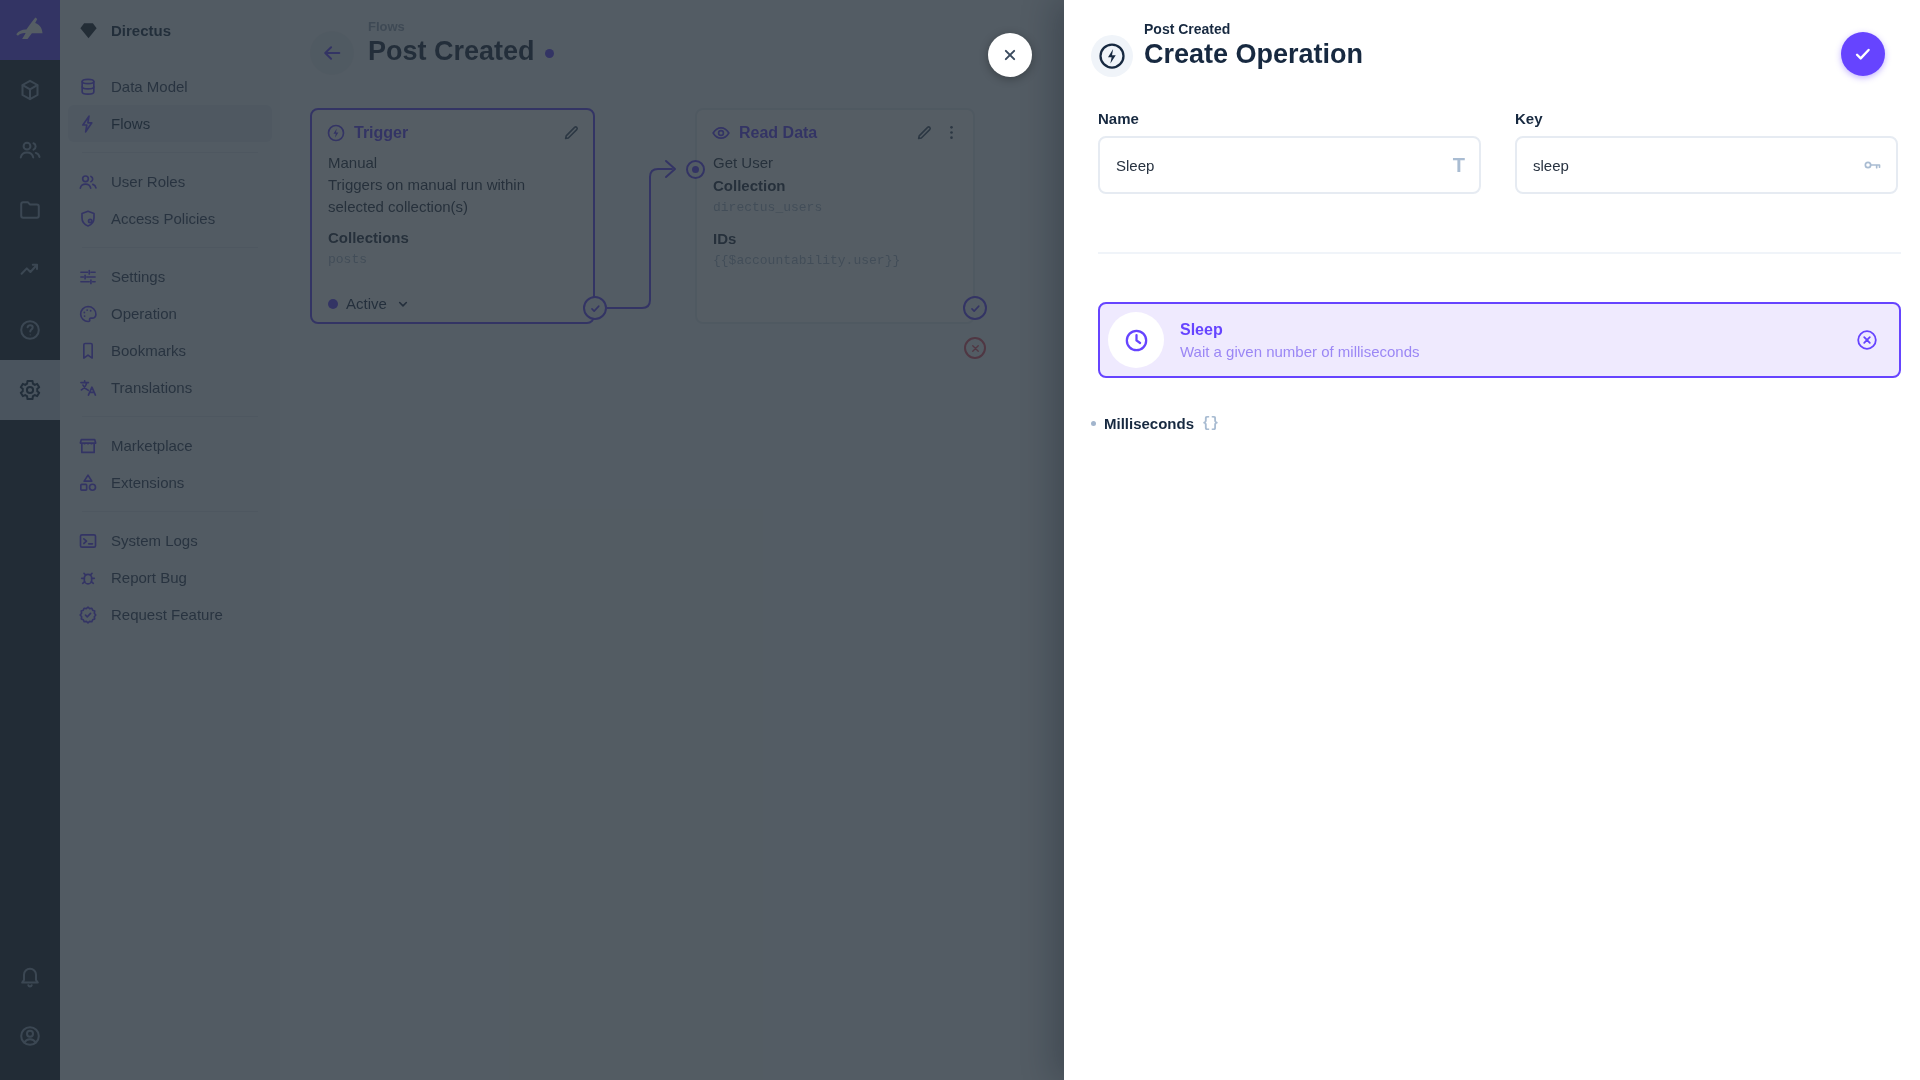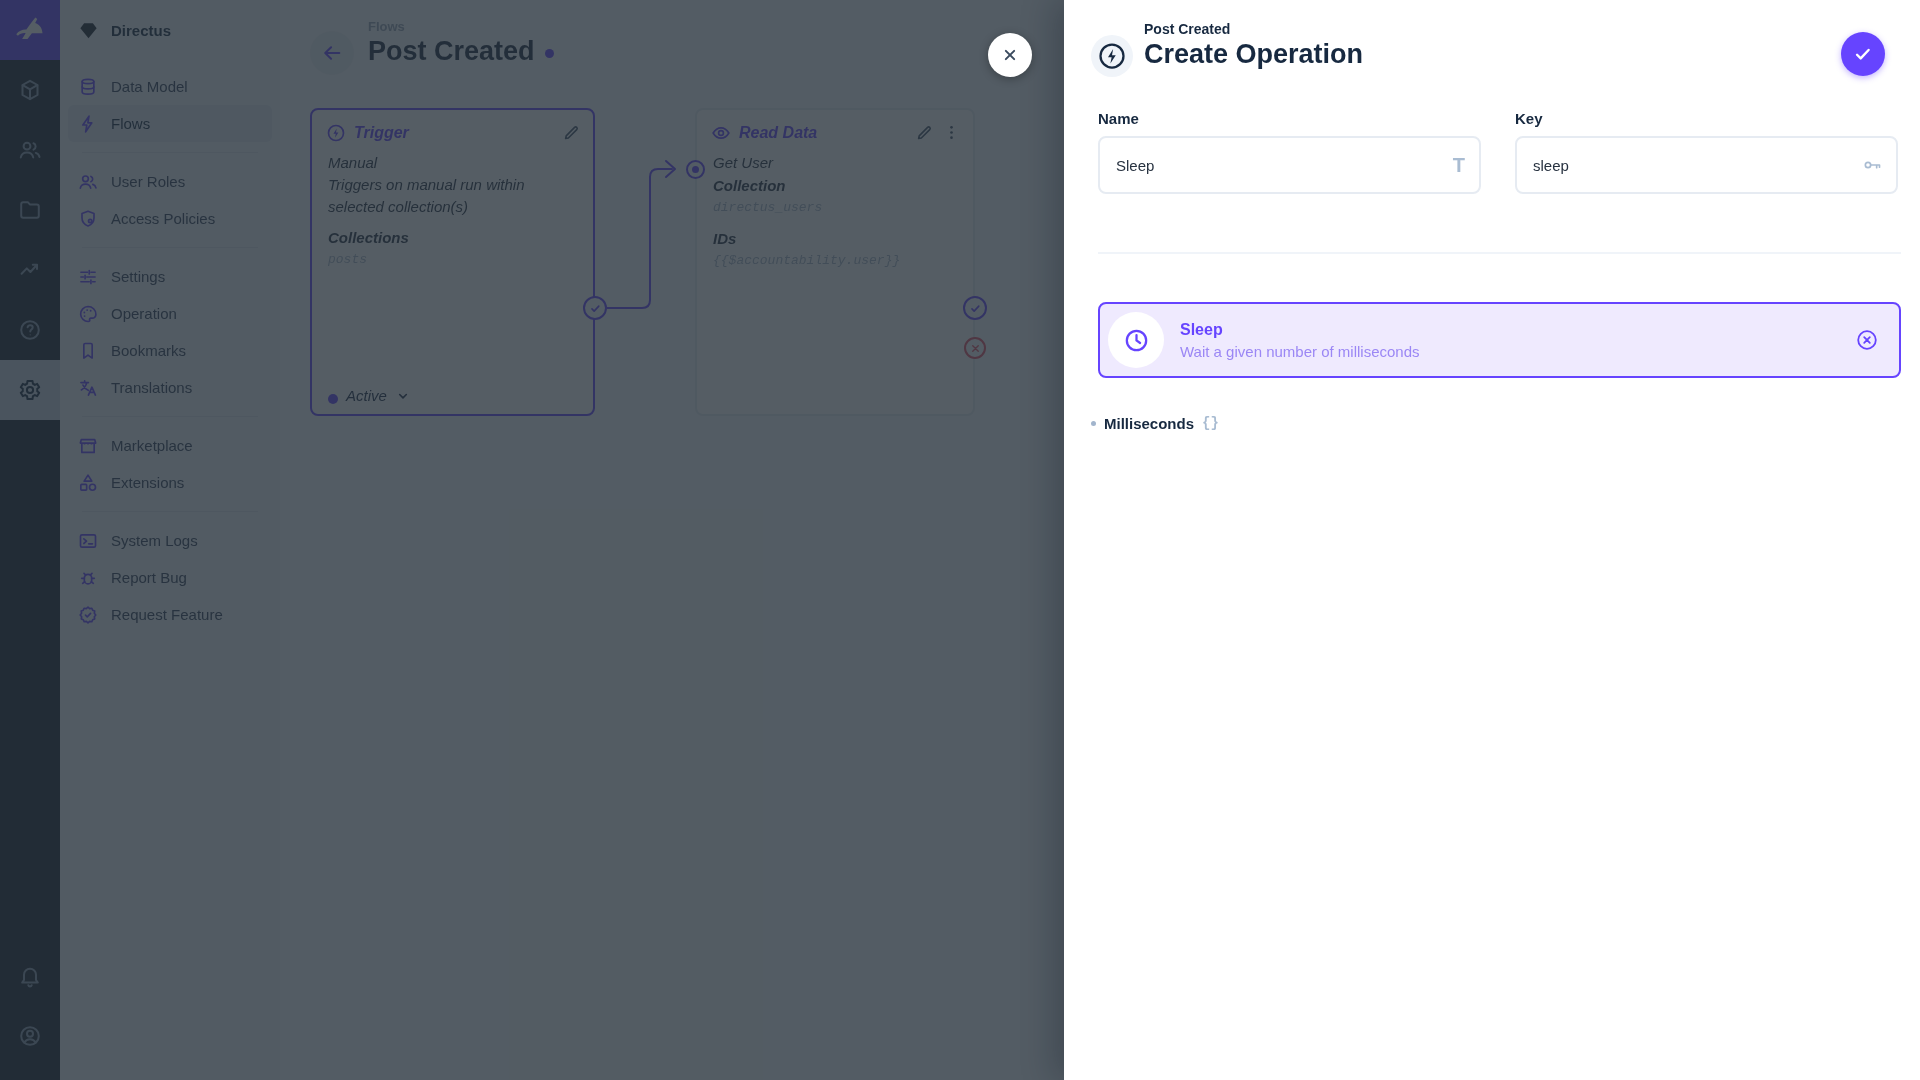--- a/index.html
+++ b/index.html
@@ -28,32 +28,32 @@
 
   
   .canvas { position:absolute; left:280px; top:0; width:784px; height:1080px; background:#F7F9FC; z-index:1; }
   .back-btn { position:absolute; left:30px; top:31px; width:44px; height:44px; border-radius:50%;
     background:#E9EFF6; color:#6644FF; display:flex; align-items:center; justify-content:center; cursor:pointer; }
   .bc { position:absolute; left:88px; top:19px; font-size:13px; font-weight:700; color:#97A5B8; }
   .ctitle { position:absolute; left:88px; top:36px; font-size:27px; font-weight:700; color:#1B2940;
     display:flex; align-items:center; gap:10px; }
   .title-dot { width:9px; height:9px; border-radius:50%; background:#6644FF; margin-top:3px; }
 
-  .flow-panel { position:absolute; top:108px; height:308px; background:#fff; border-radius:8px; cursor:pointer;font-style:italic; }
+  .flow-panel { position:absolute; top:108px; height:216px; background:#fff; border-radius:8px; cursor:pointer; }
   .panel-trigger { left:30px; width:285px; border:2px solid #6644FF; }
   .panel-read { left:415px; width:280px; border:2px solid #E4EAF1; }
   .panel-head { display:flex; align-items:center; gap:8px; padding:13px 14px 0 14px;
     color:#6644FF; font-weight:600; font-size:16px; }
   .panel-head .hicon { display:flex; color:#6644FF; }
   .panel-actions { position:absolute; top:13px; right:12px; display:flex; gap:8px; color:#44546A; }
   .panel-actions span { cursor:pointer; display:flex; }
   .panel-body { padding:9px 16px 0 16px; font-size:15px; color:#2A3546; line-height:22px; }
   .p-label { font-weight:700; margin-top:9px; }
   .p-mono { font-family:"Liberation Mono", monospace; font-size:13px; color:#A8B6C8; }
-  .status-row { position:absolute; left:16px; bottom:10px; display:flex; align-items:flex-end; gap:8px;
+  .status-row { position:absolute; left:16px; bottom:10px; display:flex; align-items:center; gap:8px;
     font-size:15px; font-weight:500; color:#21304A; cursor:pointer; }
   .status-dot { width:10px; height:10px; border-radius:50%; background:#6644FF; }
   .status-row .chev { display:flex; color:#21304A; }
 
   .conn { position:absolute; border-radius:50%; background:#F7F9FC; display:flex; align-items:center;
     justify-content:center; z-index:2; cursor:pointer; }
   .conn-resolve { width:24px; height:24px; border:2px solid #6644FF; color:#6644FF; }
   .conn-reject { width:22px; height:22px; border:2px solid #E35169; color:#E35169; }
   .conn-in { width:19px; height:19px; border:2px solid #6644FF; }
   .conn-in i { width:7px; height:7px; border-radius:50%; background:#6644FF; }

